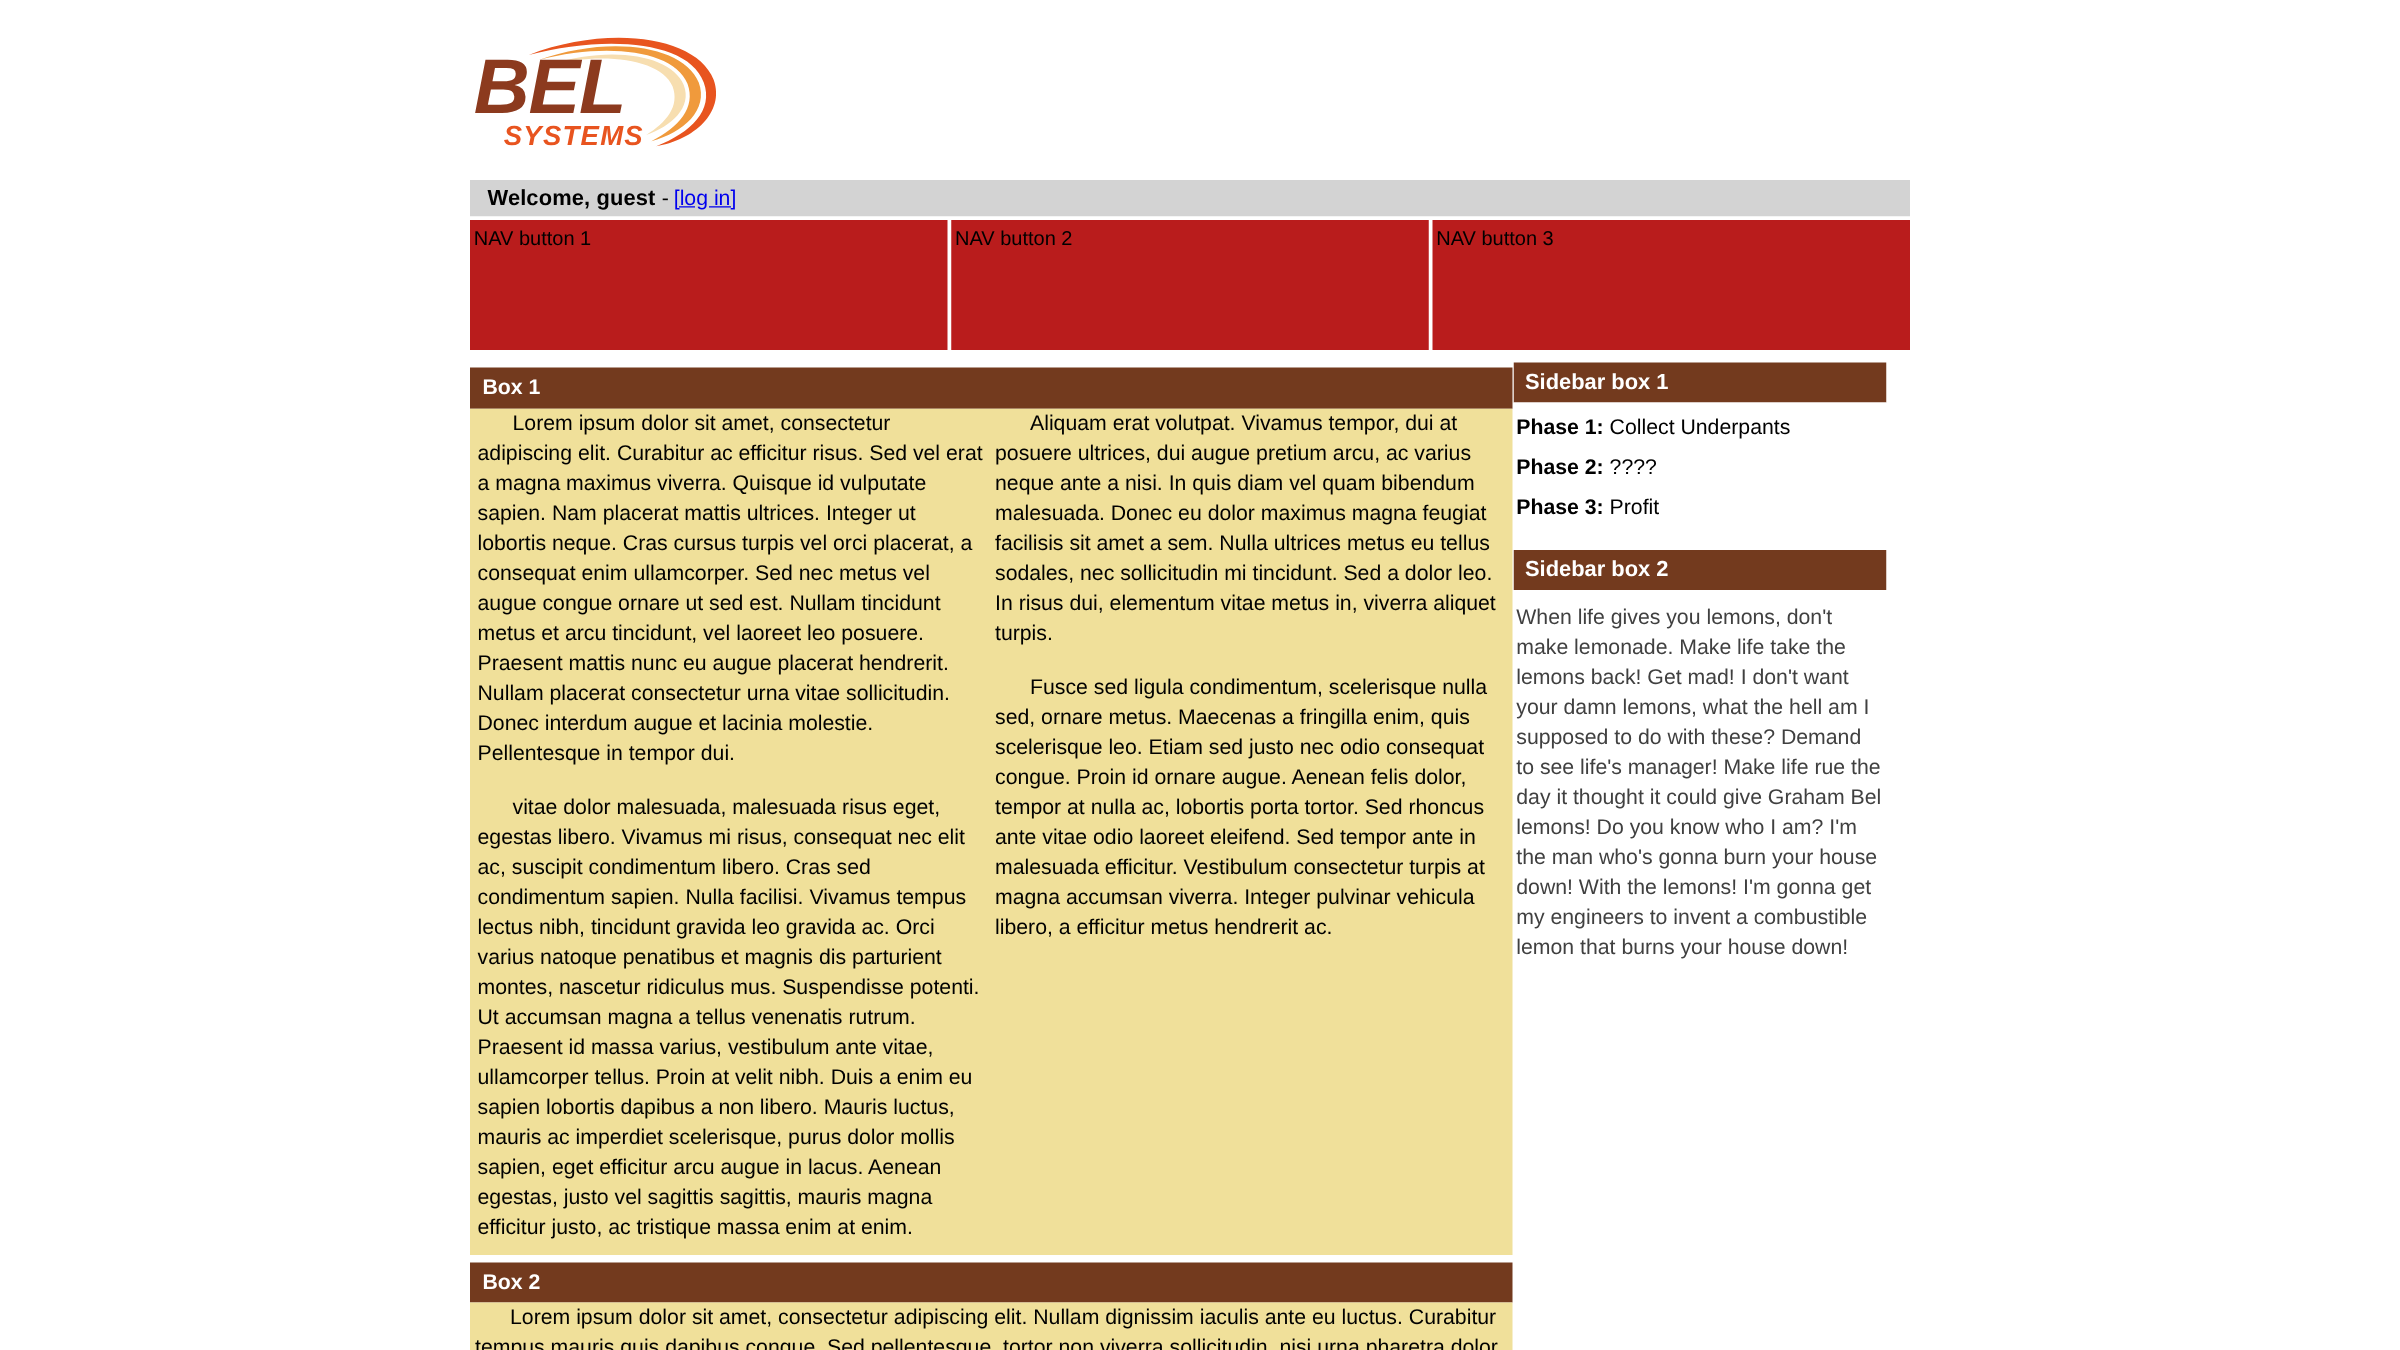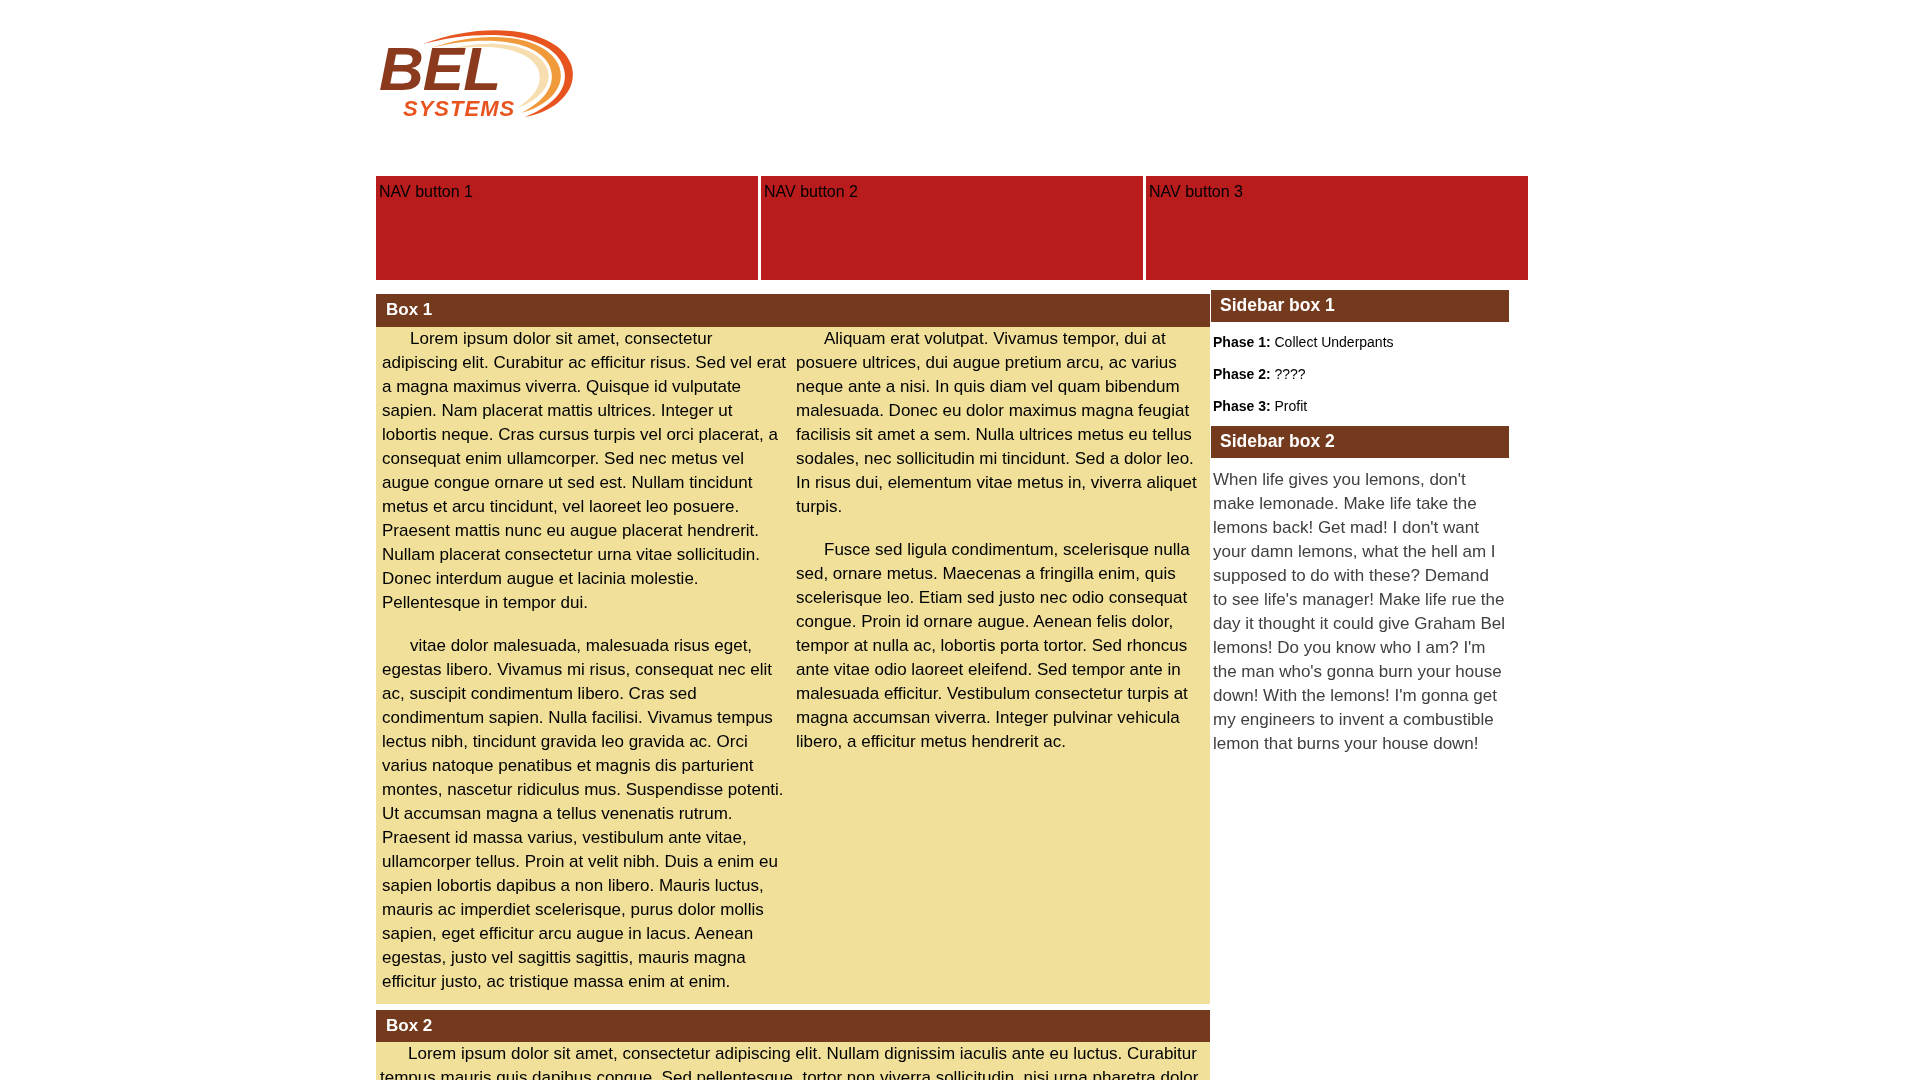--- a/index.html
+++ b/index.html
@@ -153,53 +153,58 @@
     font-weight: bold;
     font-size: 17.5px;
     padding: 5px 0 6px 9px;
     line-height: 1.2;
   }
   .side-body {
     background: #ffffff;
     padding: 4px 0 4px 0;
   }
   .phase-line {
-    font-size: 14px;
+    font-size: 17px;
     line-height: 24px;
     color: #000000;
     padding: 4px 0 4px 2px;
   }
   .phase-line b { font-weight: bold; }
   .side-para {
     font-size: 17px;
     line-height: 24px;
     color: #404040;
     padding: 6px 2px 0 2px;
     margin: 0;
   }
-  .side-box2 { }
+  .side-box2 { margin-top: 14px; }
 </style>
 </head>
 <body>
 
 <div class="page">
 
   <div class="logo-wrap">
     <svg class="logo-svg" width="210" height="105" viewBox="0 0 210 105">
 
       <path d="M48 26 C 110 2, 182 10, 196 46 C 205 72, 180 94, 150 99 C 178 88, 196 70, 188 48 C 176 14, 108 10, 48 26 Z" fill="#e8541f"></path>
       <path d="M56 30 C 112 10, 172 18, 184 48 C 192 70, 172 88, 146 95 C 168 84, 182 68, 175 49 C 164 22, 110 16, 56 30 Z" fill="#f09a3c"></path>
       <path d="M64 34 C 114 18, 162 26, 172 50 C 179 68, 162 83, 142 90 C 158 80, 169 67, 163 51 C 154 30, 110 23, 64 34 Z" fill="#f7deb0"></path>
 
       <text x="4" y="72" font-family="'Liberation Sans', sans-serif" font-size="62" font-weight="bold" font-style="italic" fill="#8c3a1e" letter-spacing="-1">BEL</text>
 
       <text x="28" y="98" font-family="'Liberation Sans', sans-serif" font-size="22" font-weight="bold" font-style="italic" fill="#e8541f" letter-spacing="1">SYSTEMS</text>
     </svg>
   </div>
 
+  <div class="welcome-bar">
+    <span class="greeting">Welcome, guest</span>
+    <span class="sep">-</span>
+    <a href="#" class="login-link">[log in]</a>
+  </div>
 
   <div class="nav-row">
     <div class="nav-btn">NAV button 1</div>
     <div class="nav-btn">NAV button 2</div>
     <div class="nav-btn">NAV button 3</div>
   </div>
 
   <div class="content-row">
 
     <div class="main-col">

